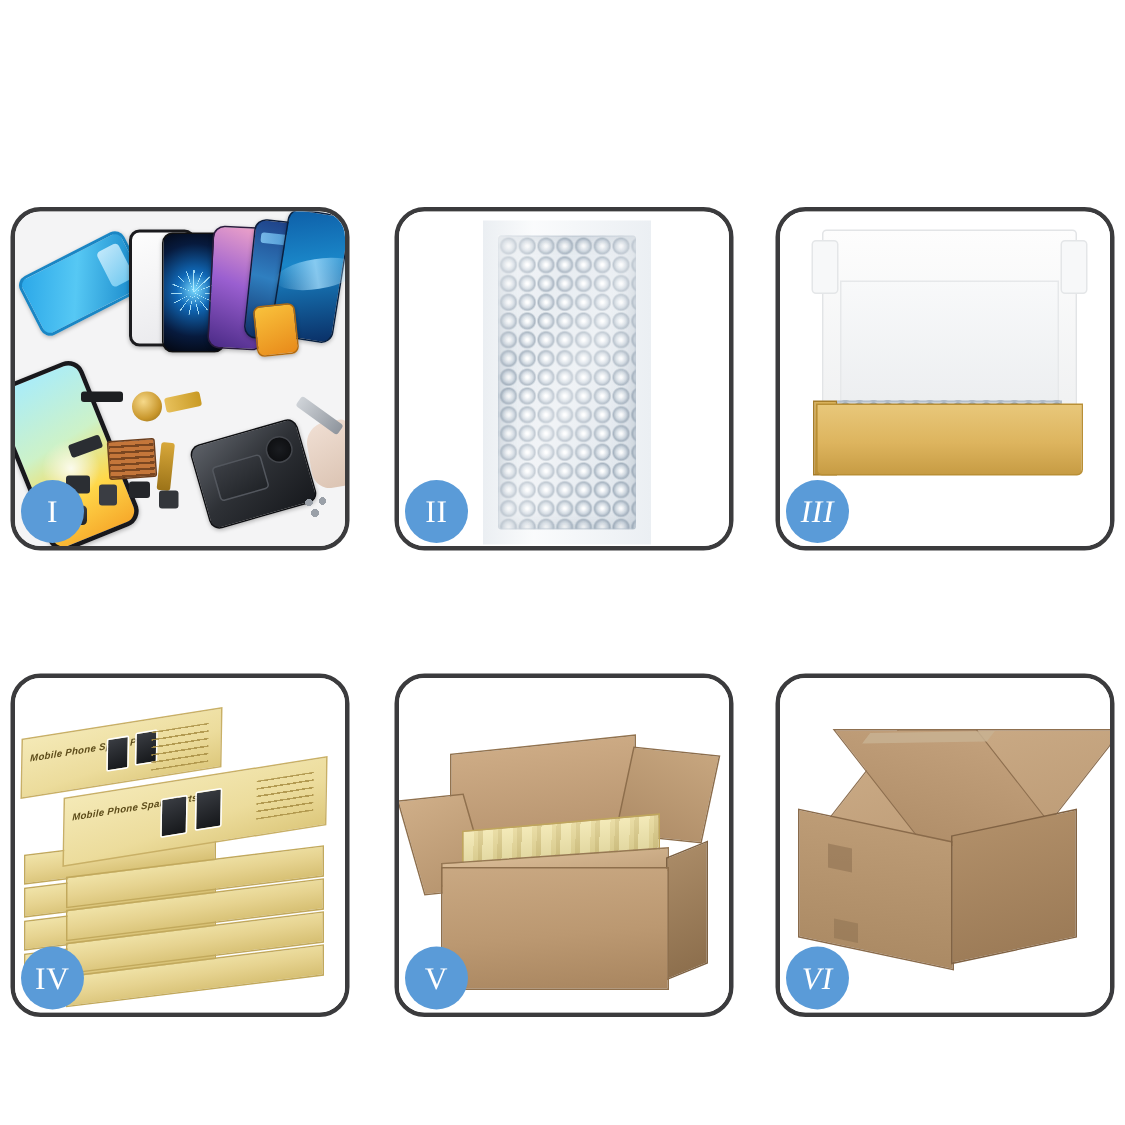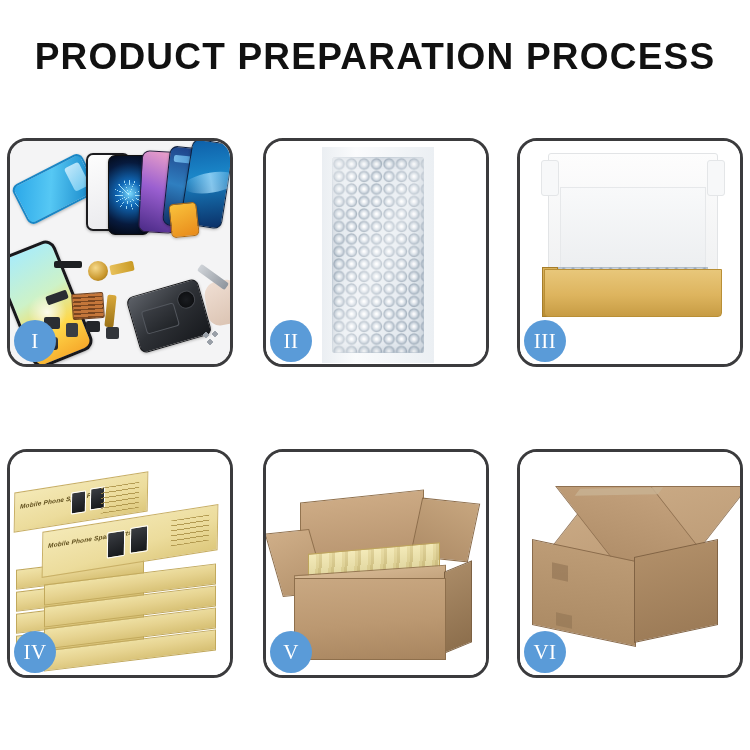--- a/index.html
+++ b/index.html
@@ -57,21 +57,21 @@
   }
   .panel .clip {
     position: absolute;
     inset: 0;
     border-radius: 17px;
     overflow: hidden;
   }
 
   .c0 { left: 7px;   }
   .c1 { left: 263px; }
-  .c2 { left: 517px; }
+  .c2 { left: 517px; font-style: italic; }
   .r0 { top: 0px;    }
   .r1 { top: 311px;  }
 
   
   .badge {
     position: absolute;
     left: 4px;
     bottom: 2px;
     width: 42px;
     height: 42px;
@@ -449,21 +449,20 @@
     position:absolute; left:36px; top:162px; width:16px; height:13px;
     background: rgba(140,112,80,.5); transform: skewY(12deg);
   }
 </style>
 </head>
 <body>
 
 <div id="page">
 
   <div class="header">
-    <div class="title">PRODUCT PREPARATION PROCESS</div>
   </div>
 
   <div class="grid">
 
     <div class="panel c0 r0">
       <div class="clip">
         <div class="scene p1">
           <div class="ph ph-blue"></div>
           <div class="ph ph-glass"></div>
           <div class="ph ph-dark"></div>

